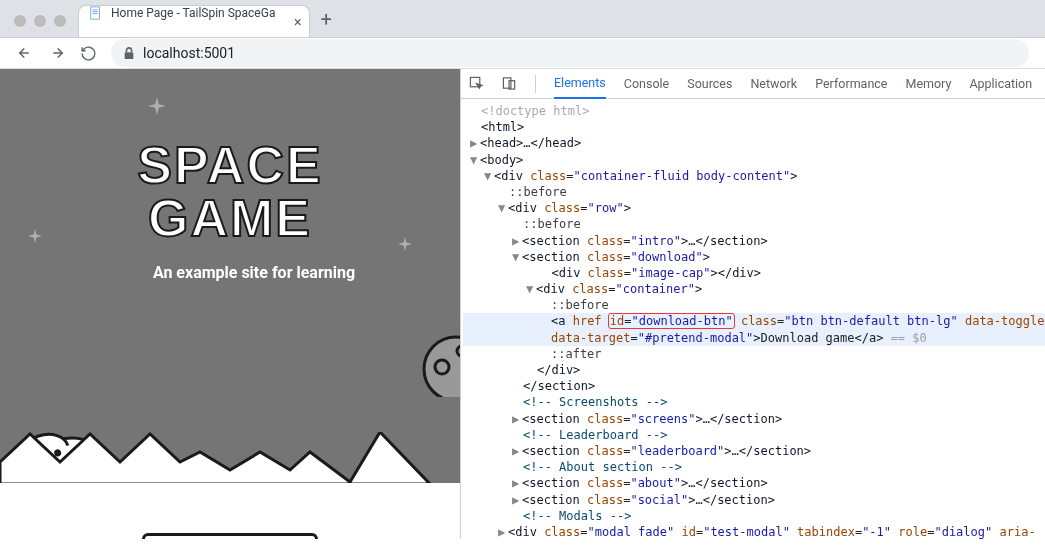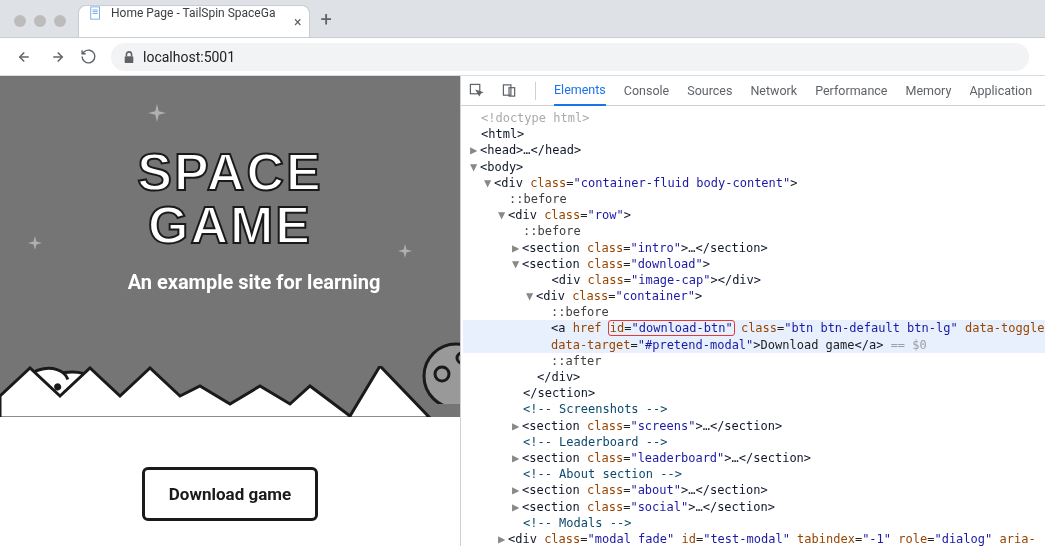--- a/index.html
+++ b/index.html
@@ -8,34 +8,34 @@
   
   .chrome-top { background: #dee1e6; height: 38px; display: flex; align-items: flex-end; padding: 0 10px; border-bottom: 1px solid #c9ccd1; }
   .traffic { display: flex; gap: 8px; align-items: center; margin: 0 12px 10px 4px; }
   .traffic span { width: 12px; height: 12px; border-radius: 50%; background: #bcbcbc; display: block; }
   .tab { background: #fff; border-radius: 8px 8px 0 0; height: 32px; padding: 0 34px 0 10px; display: flex; gap: 8px; min-width: 230px; position: relative; border: 1px solid #c9ccd1; border-bottom: none; }
   .tab .favicon { width: 14px; height: 14px; }
   .tab-title { font-size: 12px; color: #3c4043; white-space: nowrap; overflow: hidden; }
   .tab-close { position: absolute; right: 8px; top: 50%; transform: translateY(-50%); color: #5f6368; font-size: 14px; line-height: 1; }
   .newtab { margin: 0 0 6px 10px; color: #5f6368; font-size: 20px; cursor: pointer; }
 
-  .nav-row { height: 38px; background: #fff; display: flex; align-items: center; gap: 14px; padding: 0 16px; border-bottom: 1px solid #dadce0; justify-content: center; }
+  .nav-row { height: 31px; background: #fff; display: flex; align-items: center; gap: 14px; padding: 0 16px; border-bottom: 1px solid #dadce0; justify-content: center; }
   .nav-row .nav-ico { color: #5f6368; cursor: pointer; display: flex; align-items: center; }
   .addr { flex: 1; background: #f1f3f4; border-radius: 16px; height: 28px; display: flex; align-items: center; gap: 8px; padding: 0 12px; font-size: 14px; color: #202124; }
   .lock { width: 12px; height: 14px; color: #5f6368; }
 
   
   .content { display: flex; height: calc(546px - 76px); }
   .page { width: 460px; flex-shrink: 0; background: #fff; position: relative; overflow: hidden; }
   .devtools { flex: 1; border-left: 1px solid #d0d0d0; display: flex; flex-direction: column; background: #fff; }
 
   
-  .hero { background: #757575; height: 341px; position: relative; color: #fff; overflow: hidden; }
+  .hero { background: #757575; height: 414px; position: relative; color: #fff; overflow: hidden; }
   .title1 { font-family: Arial Black, Arial, sans-serif; font-weight: 900; font-size: 52px; text-align: center; margin-top: 70px; color: #fff; -webkit-text-stroke: 2px #1a1a1a; letter-spacing: 2px; line-height: 1.02; }
-  .tagline { text-align: center; font-weight: 700; font-size: 20px; margin-top: 18px; margin-left: 48px; }
+  .tagline { text-align: center; font-weight: 700; font-size: 16px; margin-top: 18px; margin-left: 48px; }
   .star { position: absolute; fill: #b0b0b0; }
   .ufo { position: absolute; left: -10px; bottom: -18px; }
   .planet { position: absolute; right: -24px; top: 258px; }
   .mountains { position: absolute; bottom: -1px; left: 0; width: 100%; height: 52px; }
   .dl-btn-wrap { text-align: center; margin-top: 50px; }
   .dl-btn { display: inline-block; border: 3px solid #1a1a1a; border-radius: 6px; padding: 14px 24px; font-weight: 700; font-size: 17px; color: #1a1a1a; background: #fff; cursor: pointer; }
 
   
   .dt-tabs { display: flex; align-items: center; height: 30px; border-bottom: 1px solid #d0d0d0; padding: 0 8px; gap: 18px; font-size: 12.5px; color: #5f6368; }
   .dt-tabs .dt-ico { color: #5f6368; cursor: pointer; display: flex; }

